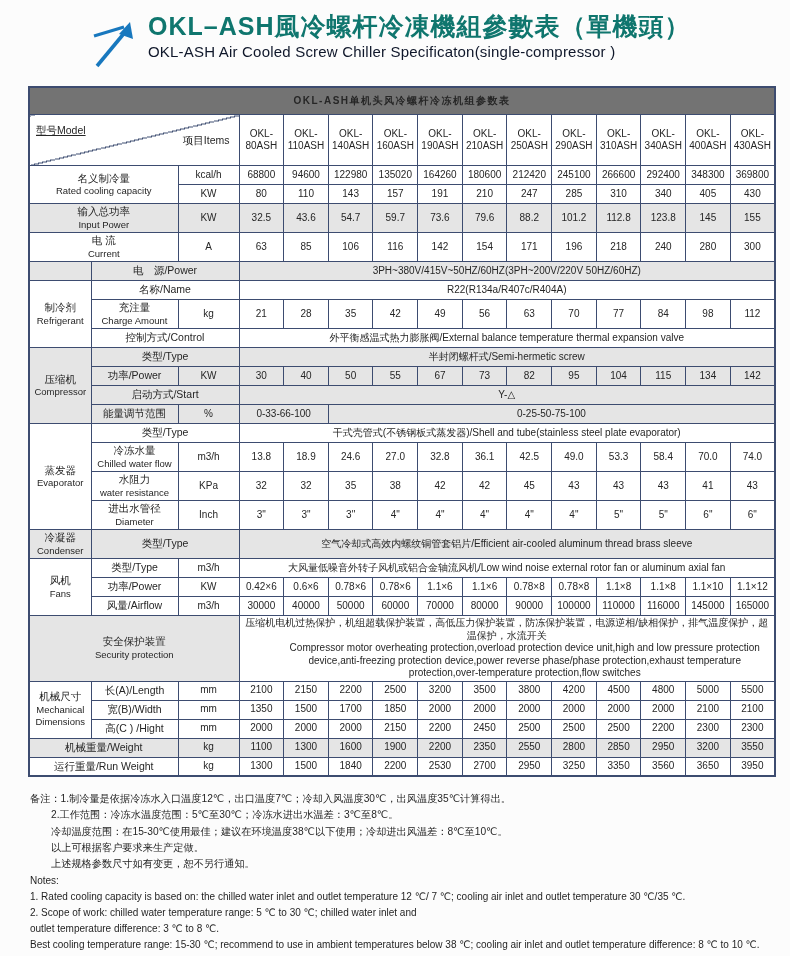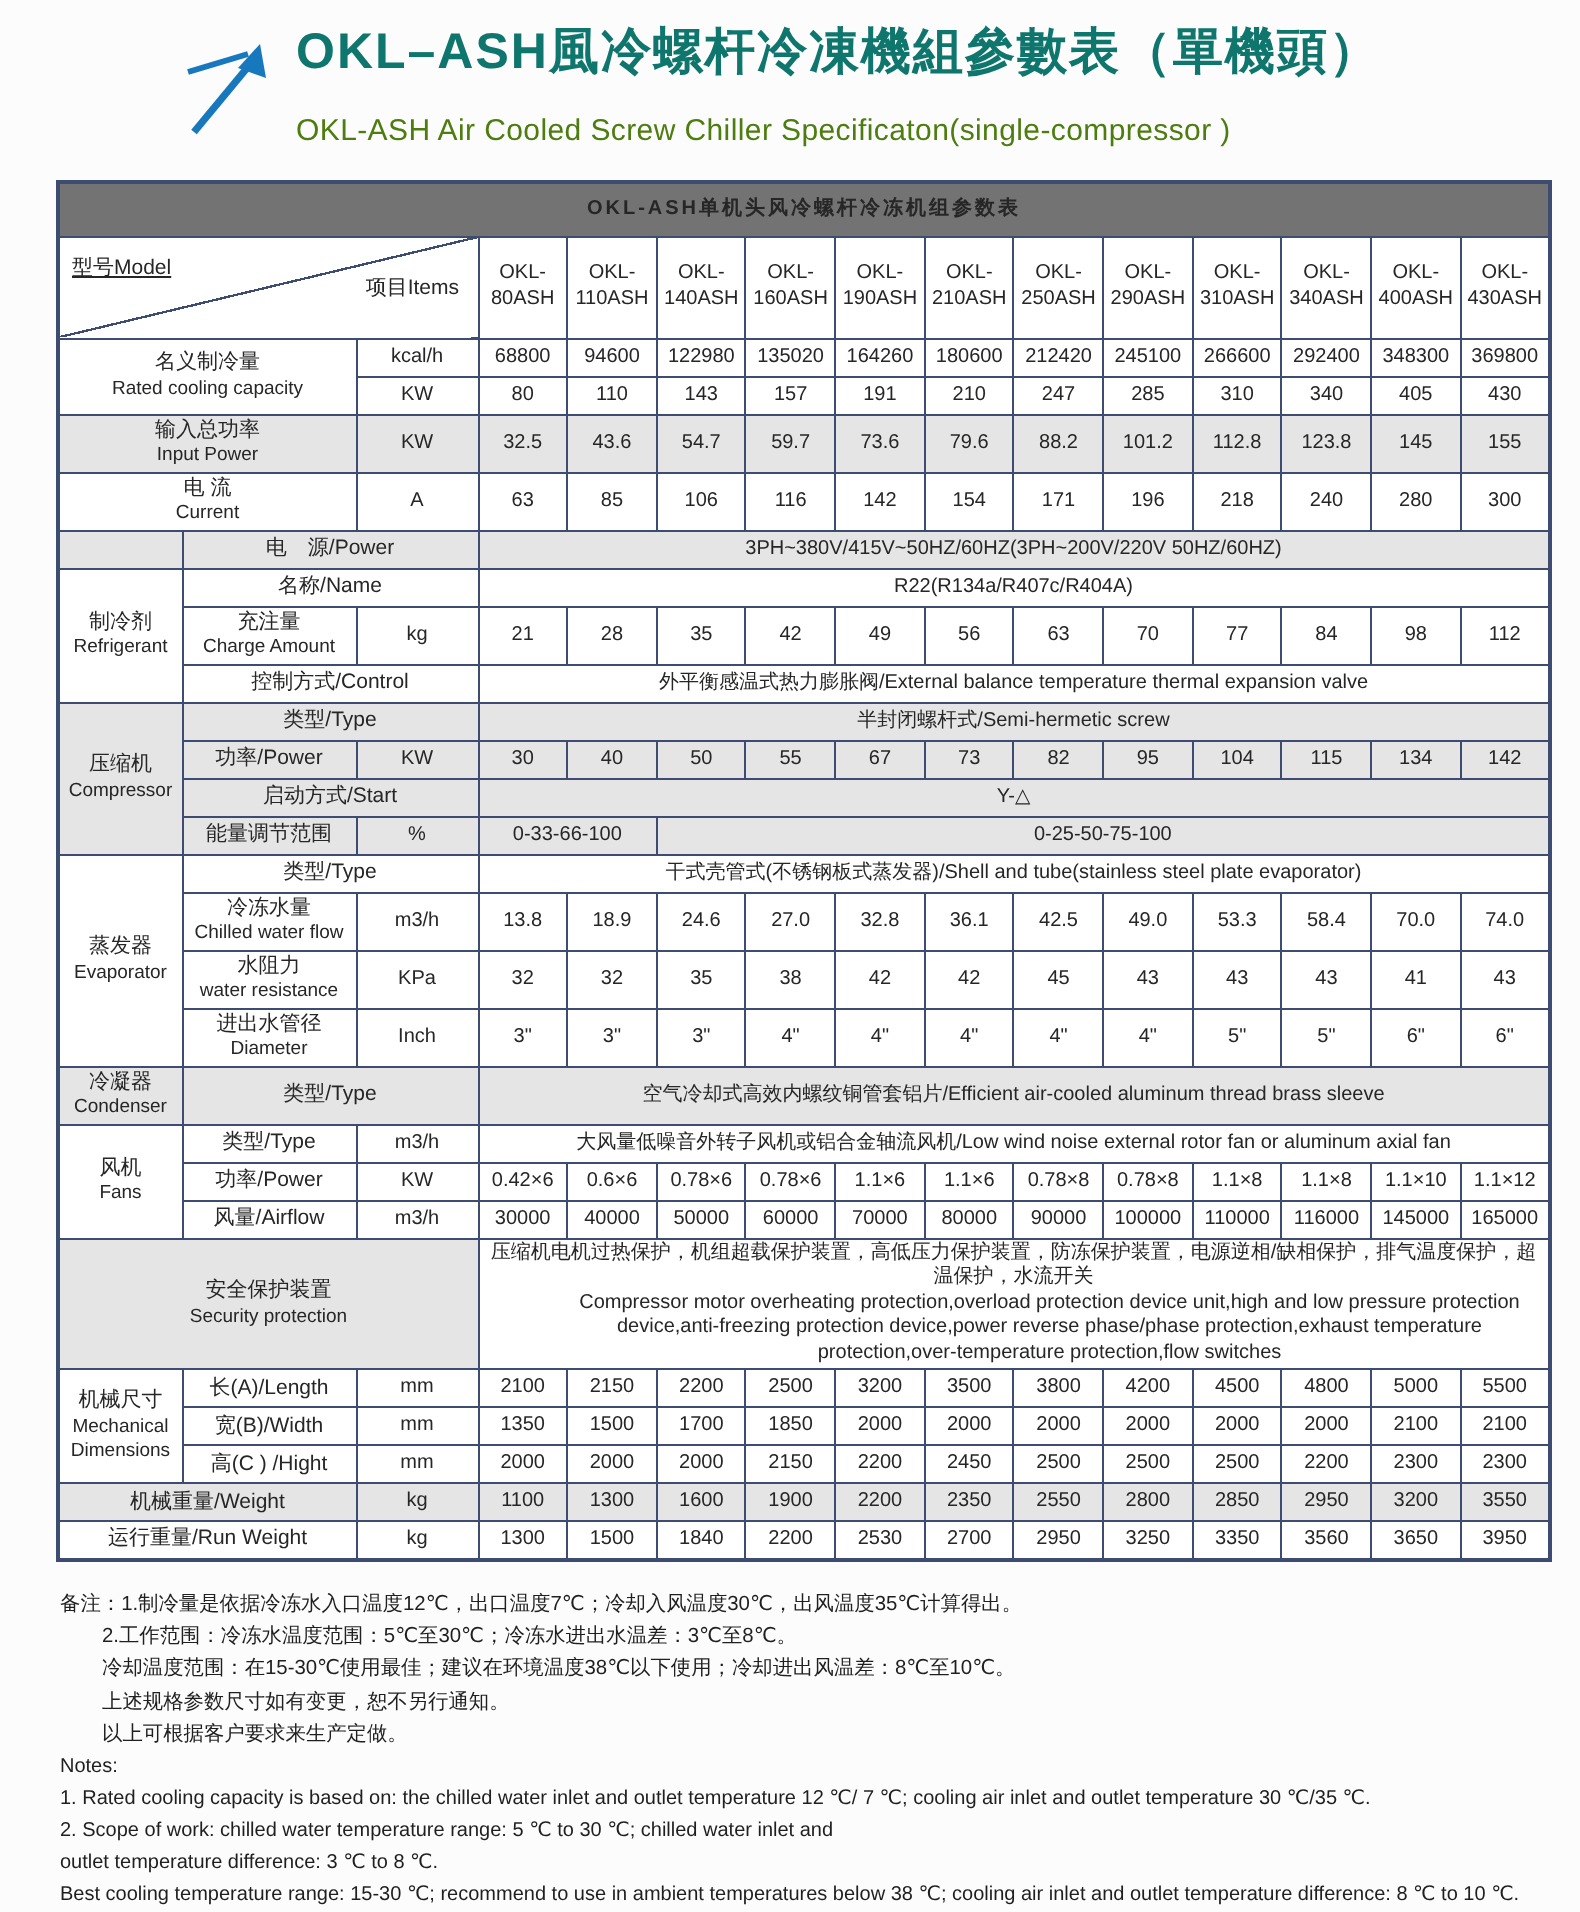--- a/index.html
+++ b/index.html
@@ -3,21 +3,21 @@
 <meta charset="utf-8">
 <style>
   html,body{margin:0;padding:0;}
   body{
     width:790px;min-height:956px;background:#fcfcfc;
     font-family:"Liberation Sans","DejaVu Sans",sans-serif;color:#222;
   }
   .doc-header{display:flex;align-items:flex-start;gap:12px;padding:12px 0 16px 90px;}
   .logo{flex:0 0 auto;margin-top:6px;}
   .title-zh{font-size:25px;font-weight:600;letter-spacing:1px;color:#0f766e;line-height:1.15;}
-  .title-en{font-size:15px;color:#4d7c0f;margin-top:16px;letter-spacing:0.2px;}
+  .title-en{font-size:15px;color:#0f172a;margin-top:2px;letter-spacing:0.2px;}
 
   table.spec{border-collapse:collapse;table-layout:fixed;width:748px;margin-left:28px;background:#fff;}
   table.spec td{
     border:1px solid #3d4c70;text-align:center;vertical-align:middle;
     font-size:10px;padding:1px;line-height:1.25;color:#262626;
   }
   table.spec{border:2px solid #3d4c70;}
   td.banner{background:#737373;color:#fff;font-size:13.5px;font-weight:600;height:24px;letter-spacing:1.5px;border-bottom:2px solid #3d4c70;}
   td.corner{
     height:48px;position:relative;
@@ -405,22 +405,22 @@
           <td class="num">3650</td>
           <td class="num">3950</td>
         </tr>
       </tbody>
   </table>
 
   <div class="notes">
     <div class="nz">备注：1.制冷量是依据冷冻水入口温度12℃，出口温度7℃；冷却入风温度30℃，出风温度35℃计算得出。</div>
     <div class="nz ind">2.工作范围：冷冻水温度范围：5℃至30℃；冷冻水进出水温差：3℃至8℃。</div>
     <div class="nz ind">冷却温度范围：在15-30℃使用最佳；建议在环境温度38℃以下使用；冷却进出风温差：8℃至10℃。</div>
+    <div class="nz ind">以上可根据客户要求来生产定做。</div>
     <div class="nz ind">上述规格参数尺寸如有变更，恕不另行通知。</div>
-    <div class="nz ind">以上可根据客户要求来生产定做。</div>
     <div class="ne">Notes:</div>
     <div class="ne">1. Rated cooling capacity is based on: the chilled water inlet and outlet temperature 12 ℃/ 7 ℃; cooling air inlet and outlet temperature 30 ℃/35 ℃.</div>
     <div class="ne">2. Scope of work: chilled water temperature range: 5 ℃ to 30 ℃; chilled water inlet and</div>
     <div class="ne">outlet temperature difference: 3 ℃ to 8 ℃.</div>
     <div class="ne">Best cooling temperature range: 15-30 ℃; recommend to use in ambient temperatures below 38 ℃; cooling air inlet and outlet temperature difference: 8 ℃ to 10 ℃.</div>
     <div class="ne">The above chillers can be customized according to customers’   requirements.</div>
 
   </div>
 
 </div>

